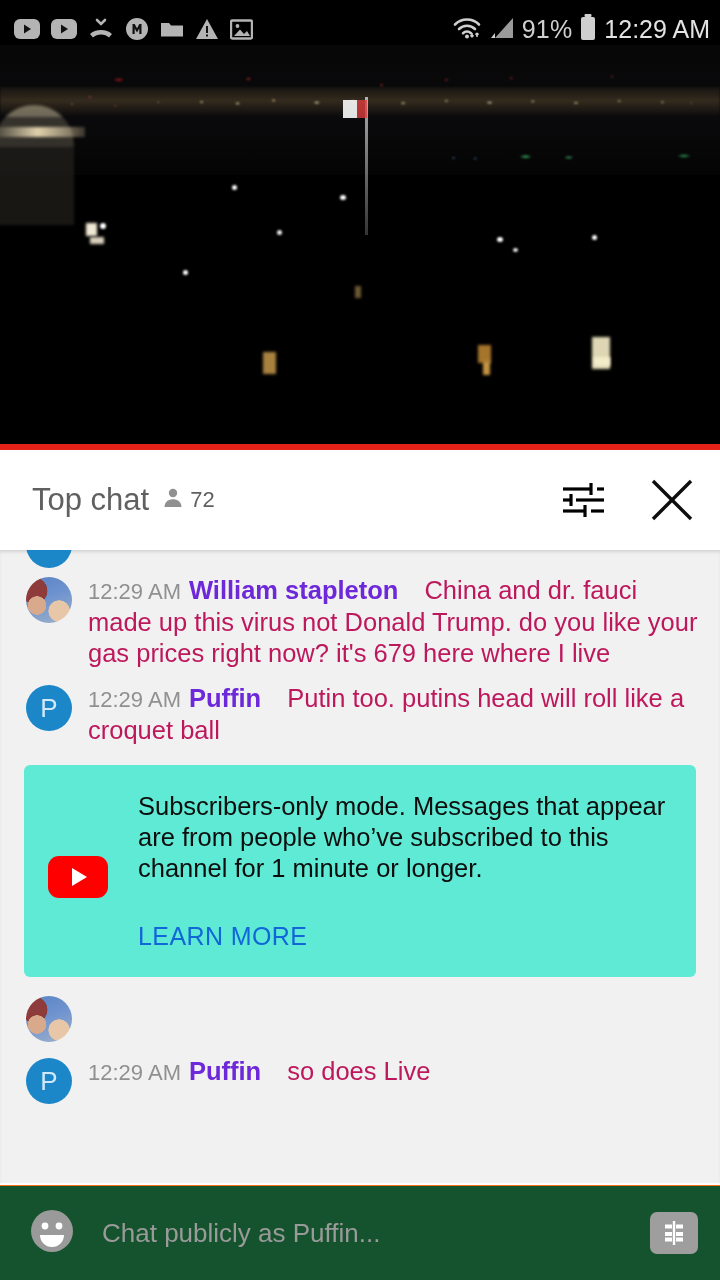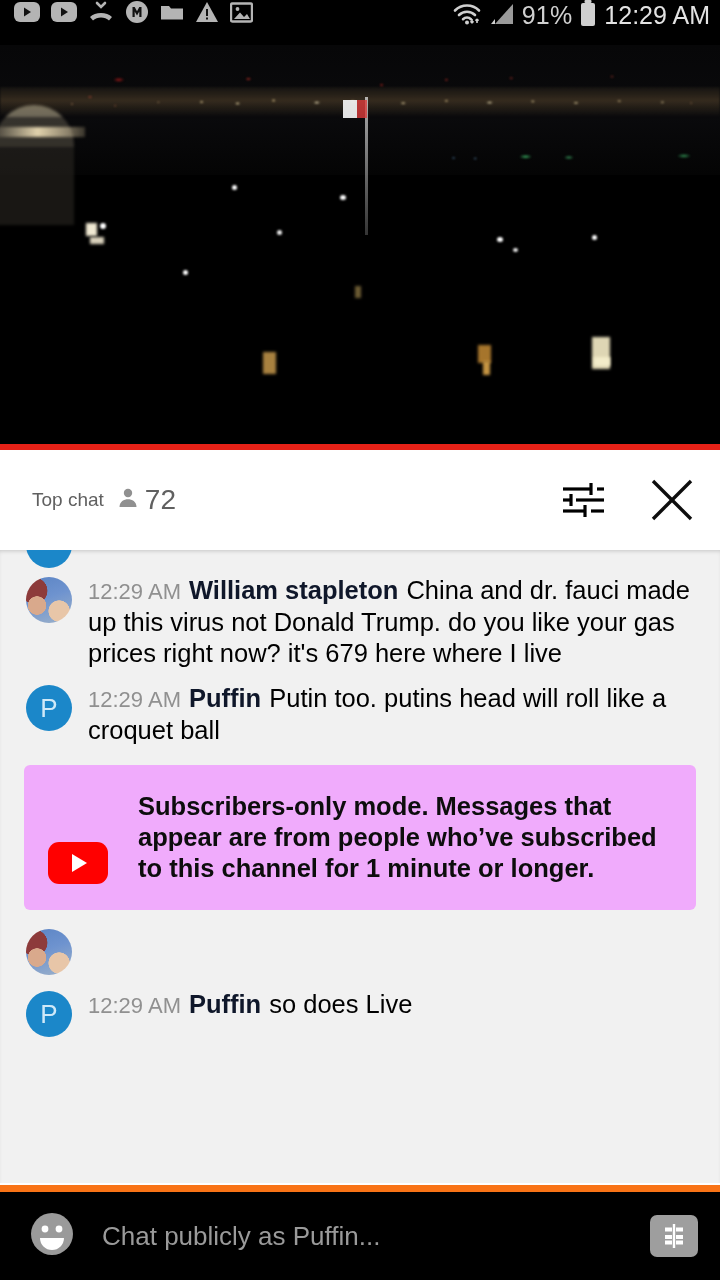--- a/index.html
+++ b/index.html
@@ -7,21 +7,21 @@
     width: 720px; height: 1280px;
     background: #ffffff;
     font-family: "Liberation Sans", sans-serif;
     overflow: hidden;
   }
   .screen { position: relative; width: 720px; height: 1280px; overflow: hidden; }
 
   
   .statusbar {
     height: 45px; background: #000; color: #c8c8c8;
-    display: flex; align-items: flex-start; padding: 0 10px 0 14px;
+    display: flex; align-items: flex-end; padding: 0 10px 0 14px;
   }
   .sb-left { display: flex; align-items: center; gap: 11px; }
   .sb-right { margin-left: auto; display: flex; align-items: center; gap: 7px; }
   .sb-icon { display: block; }
   .sb-text { font-size: 25px; color: #d0d0d0; letter-spacing: .2px; font-family: "Liberation Sans", sans-serif; }
   .sb-time { font-size: 25px; color: #e3e3e3; }
 
   
   .video {
     position: relative; width: 720px; height: 405px;
@@ -110,23 +110,23 @@
   .progress-fill { height: 100%; width: 100%; background: #e62117; }
 
   
   .chat-header {
     height: 100px; background: #fff; display: flex; align-items: center;
     padding: 0 22px 0 32px; position: relative;
   }
   .ch-titles { display: flex; flex-direction: column; justify-content: center; gap: 4px; }
   .ch-title { font-size: 29px; color: #0d0d0d; line-height: 1.05; }
   .ch-sub { display: flex; align-items: center; gap: 12px; }
-  .ch-subtext { font-size: 19px; color: #606060; }
+  .ch-subtext { font-size: 31px; color: #606060; }
   .viewers { display: flex; align-items: center; gap: 5px; }
-  .viewers-count { font-size: 28px; color: #606060; }
+  .viewers-count { font-size: 22px; color: #606060; }
   .ch-actions { margin-left: auto; display: flex; align-items: center; gap: 40px; }
   .icon-btn { display: flex; align-items: center; justify-content: center; cursor: pointer; }
 
   
   .chat-list {
     position: relative; height: 633px; background: #f1f1f1; overflow: hidden;
     box-shadow: inset 0 3px 4px -2px rgba(0,0,0,.18);
   }
   .msg { display: flex; padding: 7px 20px 7px 26px; align-items: flex-start; }
   .avatar {
@@ -137,53 +137,53 @@
   .avatar.letter { background: #1b87c9; color: #cfe9f8; font-size: 26px; }
   .avatar.photo {
     background:
       radial-gradient(circle at 72% 74%, #e8c6a8 0 22%, transparent 23%),
       radial-gradient(circle at 24% 62%, #d9a98c 0 20%, transparent 21%),
       radial-gradient(circle at 18% 30%, #8d3b3b 0 26%, transparent 27%),
       linear-gradient(160deg, #5b84c4 0%, #6e93cf 45%, #9eb2c9 100%);
   }
   .msg-body { flex: 1; font-size: 25.5px; line-height: 31px; color: #0d0d0d; word-wrap: break-word; }
   .ts { color: #909090; font-size: 22px; margin-right: 8px; }
-  .author { color: #0f172a; font-weight: bold; margin-right: 8px; }
-  .text { color: #000000; }
+  .author { color: #6d28d9; font-weight: bold; margin-right: 26px; }
+  .text { color: #be185d; }
 
   .msg.clipped { padding-top: 0; height: 18px; overflow: hidden; position: relative; }
   .msg.clipped .avatar { margin-top: -28px; }
   .msg.clipped .msg-body { margin-top: -28px; }
 
   
   .banner {
-    margin: 12px 24px 10px 24px; background: #f0abfc; border-radius: 6px;
-    padding: 26px 26px 26px 24px; display: flex; align-items: flex-end; font-weight: bold;
+    margin: 12px 24px 10px 24px; background: #5eead4; border-radius: 6px;
+    padding: 26px 26px 26px 24px; display: flex; align-items: center;
   }
   .yt-logo {
     width: 60px; height: 42px; background: #ff0000; border-radius: 11px;
     flex: 0 0 60px; margin-right: 30px; margin-top: 12px;
     display: flex; align-items: center; justify-content: center;
   }
   .yt-tri {
     width: 0; height: 0; border-left: 15px solid #fff;
     border-top: 9px solid transparent; border-bottom: 9px solid transparent;
     margin-left: 3px;
   }
   .banner-body { flex: 1; }
   .banner-text { font-size: 25.5px; line-height: 31px; color: #0d0d0d; }
   .learn-more {
     margin-top: 38px; font-size: 25px; color: #1267d8; letter-spacing: .4px; cursor: pointer;
   }
 
   
   .input-bar {
     position: absolute; left: 0; right: 0; bottom: 0; height: 95px;
-    background: #000000; display: flex; align-items: center; padding: 0 22px 0 28px;
-    border-top: 7px solid #f97316;
+    background: #14532d; display: flex; align-items: center; padding: 0 22px 0 28px;
+    border-top: 1px solid #f97316;
   }
   .emoji-btn { flex: 0 0 auto; margin-right: 26px; cursor: pointer; }
   .chat-input {
     flex: 1; border: none; outline: none; background: transparent;
     font-size: 26px; color: #9a9a9a; font-family: "Liberation Sans", sans-serif;
   }
   .chat-input::placeholder { color: #9a9a9a; opacity: 1; }
   .superchat-btn {
     width: 48px; height: 42px; background: #9e9e9e; border-radius: 7px;
     display: flex; align-items: center; justify-content: center;
@@ -366,20 +366,21 @@
         <span class="ts">12:29 AM</span><span class="author">Puffin</span><span class="text">Putin too. putins head will roll like a croquet ball</span>
       </div>
     </div>
 
     <div class="banner">
       <div class="yt-logo">
         <div class="yt-tri"></div>
       </div>
       <div class="banner-body">
         <div class="banner-text">Subscribers-only mode. Messages that appear are from people who’ve subscribed to this channel for 1 minute or longer.</div>
+        <div class="learn-more">LEARN MORE</div>
       </div>
     </div>
 
     <div class="msg">
       <div class="avatar photo"></div>
     </div>
 
     <div class="msg">
       <div class="avatar letter">
         <span>P</span>

